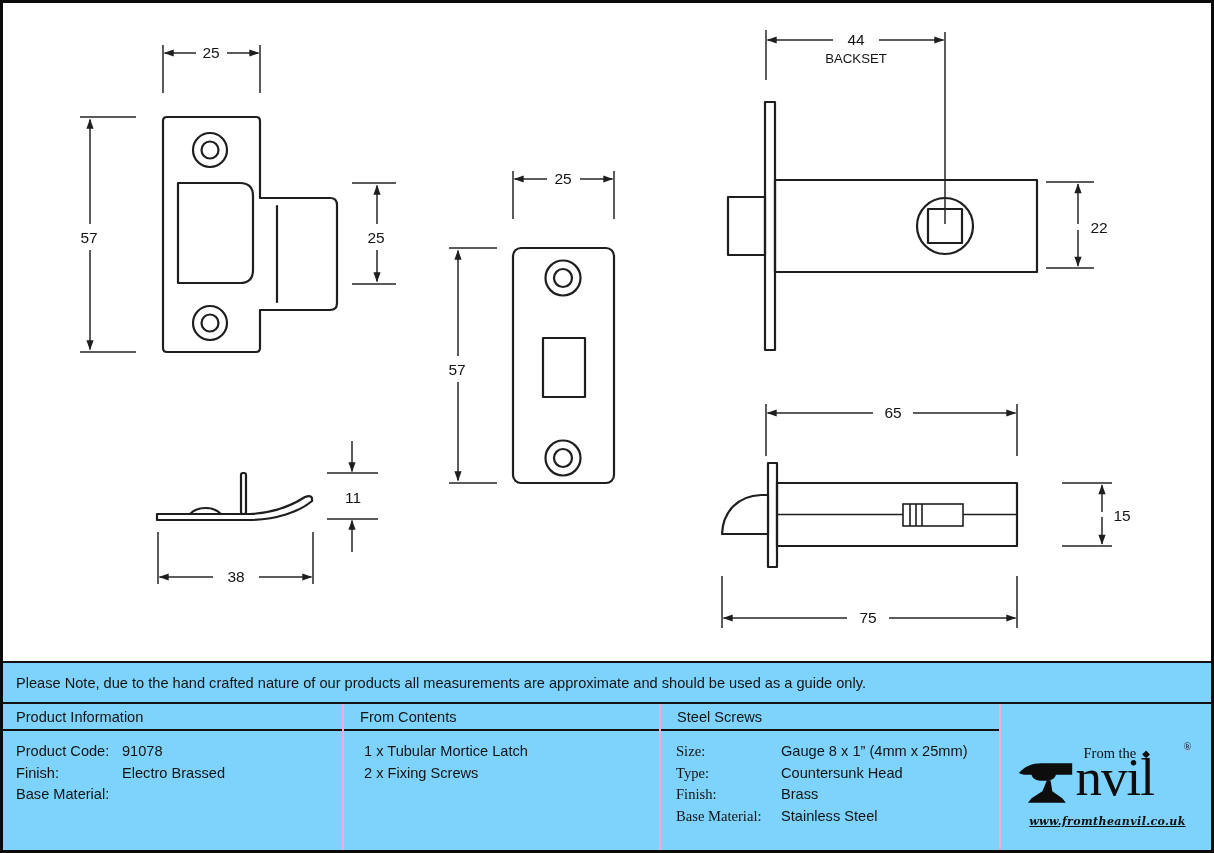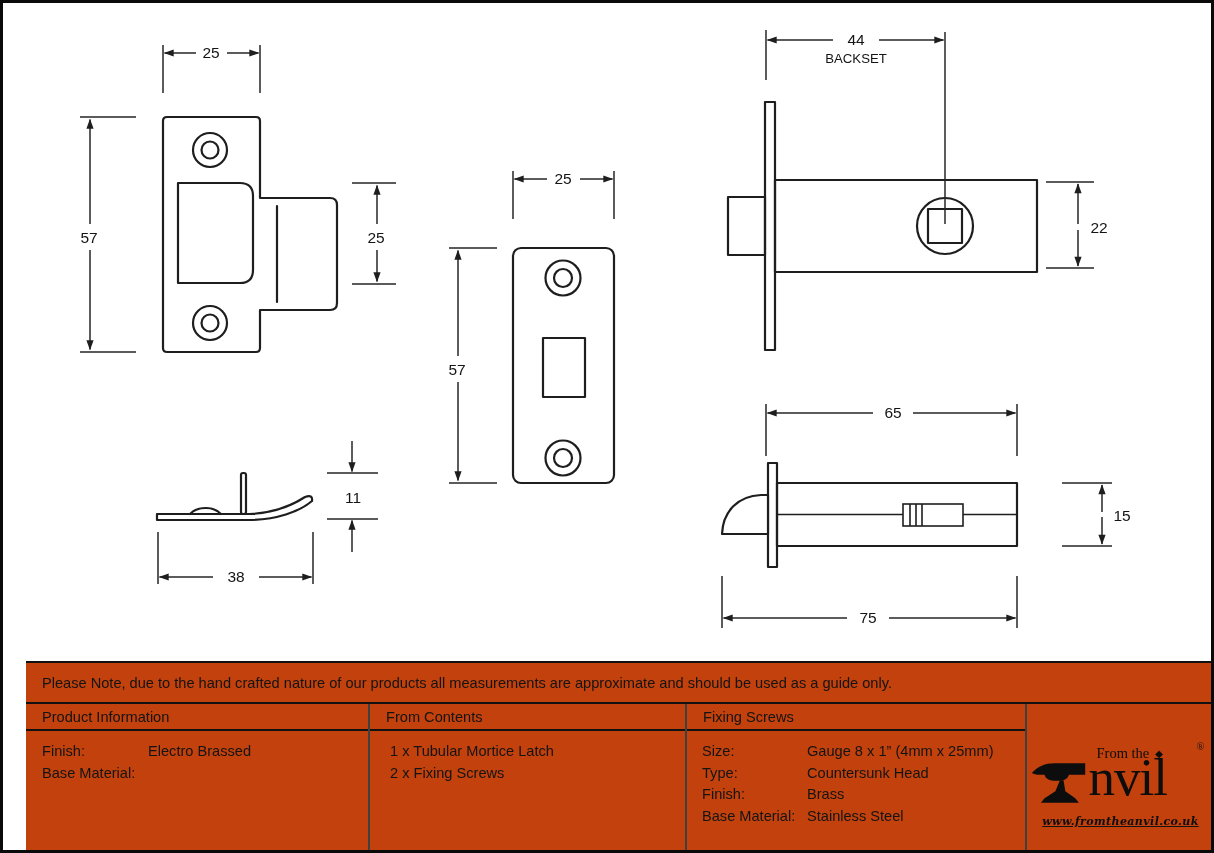--- a/index.html
+++ b/index.html
@@ -10,35 +10,35 @@
   .frame{position:absolute;inset:0;border:3px solid #0a0a0a;pointer-events:none;z-index:20;}
   
   .drawings{position:absolute;left:0;top:0;}
   .ol{fill:none;stroke:#1e1e1e;stroke-width:2.2;stroke-linejoin:round;stroke-linecap:round;}
   .olw{fill:#fff;stroke:#1e1e1e;stroke-width:2.2;stroke-linejoin:round;}
   .thin{fill:none;stroke:#1e1e1e;stroke-width:1.6;}
   .dim{fill:none;stroke:#262626;stroke-width:1.5;}
   .dimtxt{font-family:"Liberation Sans","DejaVu Sans",sans-serif;font-size:15.5px;fill:#141414;text-anchor:middle;}
   .dimtxt.small{font-size:13.2px;}
   
-  .table-area{position:absolute;left:0;right:0;top:661px;bottom:0;border-top:2px solid #111;display:flex;flex-direction:column;background:#c2410c;margin-left:26px;}
+  .table-area{position:absolute;left:0;right:0;top:661px;bottom:0;border-top:2px solid #111;display:flex;flex-direction:column;background:#7dd3fc;}
   .notice-row{flex:none;height:39px;border-bottom:2px solid #111;display:flex;align-items:center;padding:0 16px;font-size:14.6px;}
   .cols{flex:1;display:flex;min-height:0;}
-  .col{flex:none;display:flex;flex-direction:column;border-right:2px solid #404040;}
+  .col{flex:none;display:flex;flex-direction:column;border-right:2px solid #f9a8d4;}
   .col.c1{width:342px;}
   .col.c2{width:315px;}
   .col.c3{width:338px;}
   .col.c4{flex:1;border-right:none;}
   .col-header{flex:none;height:25px;border-bottom:2px solid #111;display:flex;align-items:center;padding-left:16px;font-size:14.6px;}
   .col-body{padding:10px 6px 0 16px;font-size:14.6px;line-height:21.5px;}
   .col.c2 .col-body{padding-left:20px;}
   .col.c3 .col-body{padding-left:15px;}
   .kv{display:flex;}
   .kv .k{flex:none;width:106px;}
-  .col.c3 .kv .k{width:105px;}
+  .col.c3 .kv .k{width:105px;font-family:Liberation Serif, serif;}
   
   .logo-cell{flex:1;display:flex;flex-direction:column;align-items:center;padding-top:40px;text-decoration:underline;}
   .wordmark{position:relative;width:180px;height:68px;}
   .anvil-icon{position:absolute;left:0;top:15px;width:56px;height:48px;}
   .nvil{position:absolute;left:58px;top:4px;font-family:"Liberation Serif","DejaVu Serif",serif;font-size:53px;line-height:58px;letter-spacing:-1px;color:#0d0d0d;}
   .fromthe{position:absolute;left:66px;top:1px;font-family:"Liberation Serif","DejaVu Serif",serif;font-size:14.5px;color:#0d0d0d;white-space:nowrap;}
   .diamond{font-size:10px;vertical-align:1px;padding-left:6px;}
   .reg{position:absolute;left:166px;top:-3px;font-size:10.5px;font-family:"Liberation Serif",serif;}
   .logo-url{margin-top:3px;font-family:"DejaVu Serif","Liberation Serif",serif;font-style:italic;font-weight:bold;font-size:11px;letter-spacing:0.4px;color:#0d0d0d;}
 </style>
@@ -165,20 +165,24 @@
       <span>Please Note, due to the hand crafted nature of our products all measurements are approximate and should be used as a guide only.</span>
     </div>
     <div class="cols">
 
       <div class="col c1">
         <div class="col-header">
           <span>Product Information</span>
         </div>
         <div class="col-body">
           <div class="kv">
+            <span class="k">Product Code:</span>
+            <span class="v">91078</span>
+          </div>
+          <div class="kv">
             <span class="k">Finish:</span>
             <span class="v">Electro Brassed</span>
           </div>
           <div class="kv">
             <span class="k">Base Material:</span>
             <span class="v"></span>
           </div>
         </div>
       </div>
 
@@ -187,21 +191,21 @@
           <span>From Contents</span>
         </div>
         <div class="col-body">
           <div>1 x Tubular Mortice Latch</div>
           <div>2 x Fixing Screws</div>
         </div>
       </div>
 
       <div class="col c3">
         <div class="col-header">
-          <span>Fixing Screws</span>
+          <span>Steel Screws</span>
         </div>
         <div class="col-body">
           <div class="kv">
             <span class="k">Size:</span>
             <span class="v">Gauge 8 x 1” (4mm x 25mm)</span>
           </div>
           <div class="kv">
             <span class="k">Type:</span>
             <span class="v">Countersunk Head</span>
           </div>

